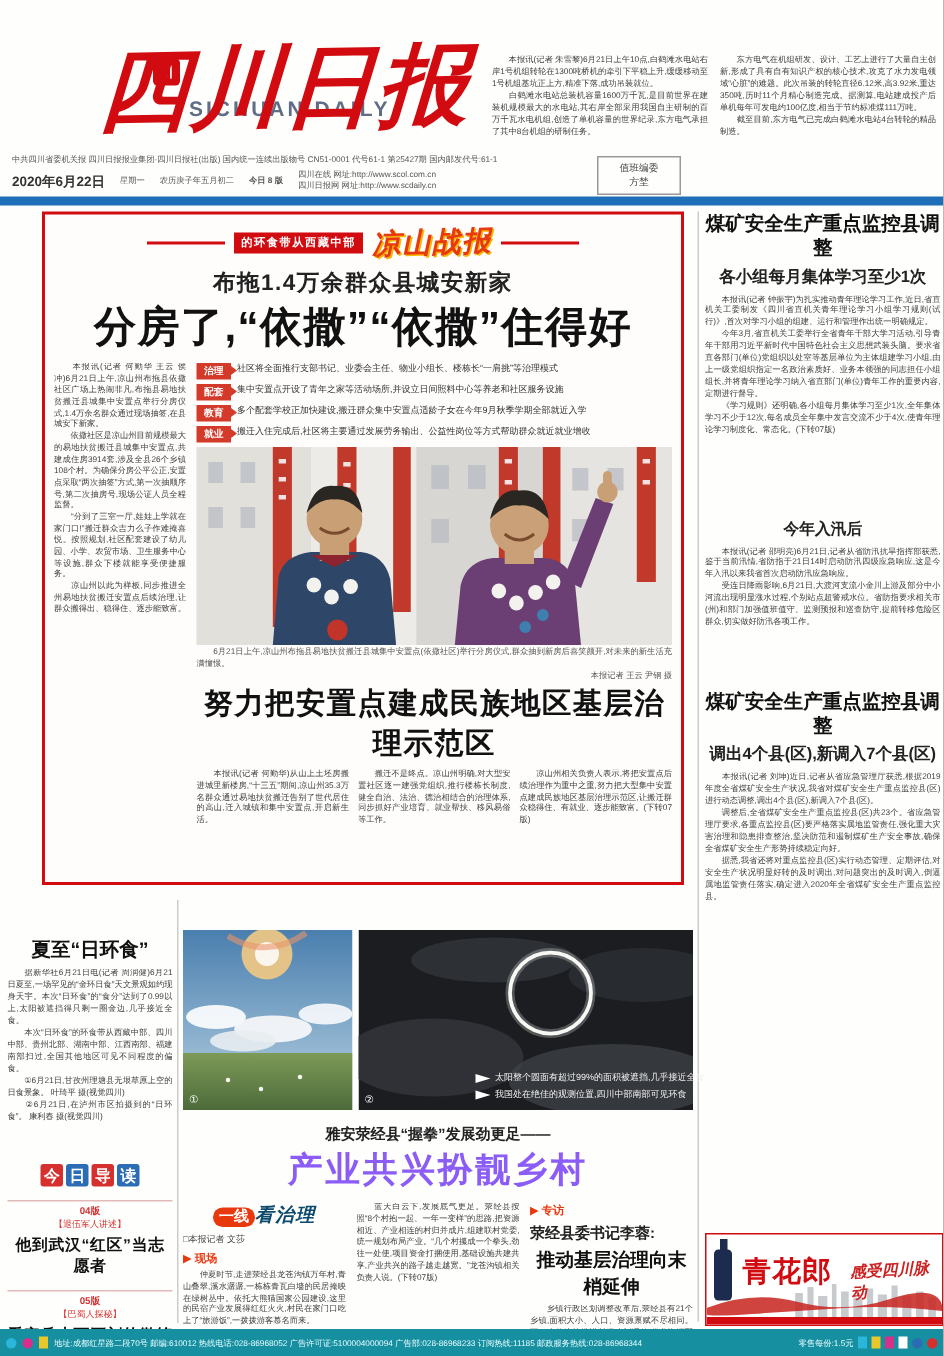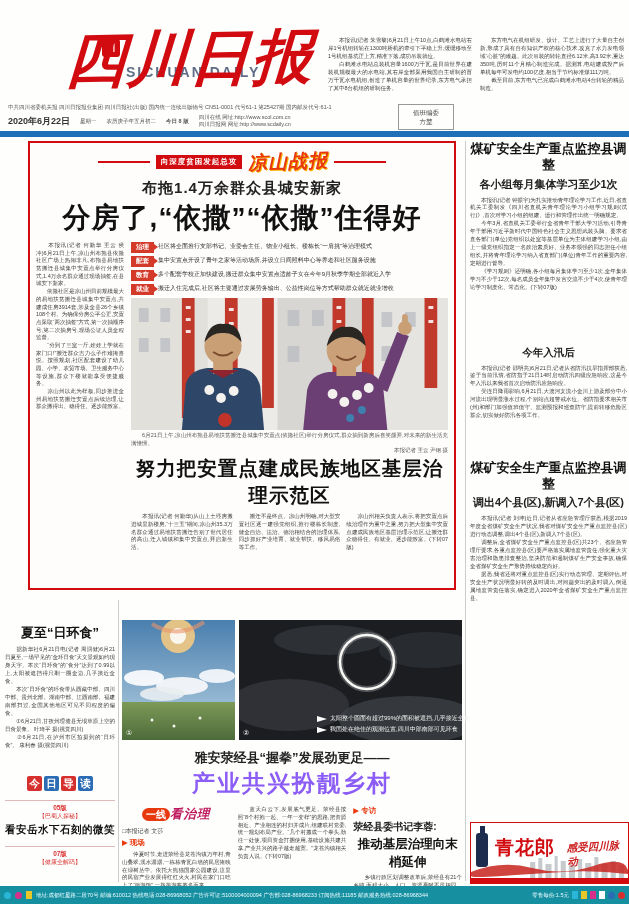--- a/index.html
+++ b/index.html
@@ -87,27 +87,27 @@
   
   .bm{left:122px;top:620px;width:340px;}
   .photos{display:flex;gap:4px;}
   .ph-left{position:relative;width:113px;height:120px;}
   .ph-right{position:relative;flex:1;height:120px;}
   .ph-label{position:absolute;left:4px;bottom:3px;color:#fff;font-size:7px;}
   .ecl-caps{position:absolute;left:78px;bottom:6px;}
   .ecl-cap{display:flex;align-items:center;gap:3px;margin-top:2px;}
   .ecl-arrow{width:0;height:0;border-left:10px solid #fff;border-top:3.5px solid transparent;border-bottom:3.5px solid transparent;flex:none;}
   .ecl-txt{color:#f2f2f2;font-size:6px;white-space:nowrap;}
-  .bm-kicker{font-size:13px;margin-top:9px;}
+  .bm-kicker{font-size:10px;margin-top:9px;}
   .bm-headline{font-size:23px;color:#8b5cf6;letter-spacing:2px;margin-top:1px;}
   .bm-cols{display:flex;gap:7px;margin-top:7px;}
   .bm-cols .c{flex:1;font-size:5.5px;line-height:1.42;height:92px;overflow:hidden;}
   .yx-logo{text-align:center;margin-bottom:3px;}
   .yx-pill{background:#e8380d;color:#fff;font-weight:900;font-size:10px;padding:1px 4px;border-radius:8px;}
-  .yx-rest{color:#be185d;font-weight:900;font-style:italic;font-size:12.5px;letter-spacing:1px;}
+  .yx-rest{color:#0c4a6e;font-weight:900;font-style:italic;font-size:12.5px;letter-spacing:1px;}
   .byline{font-size:6px;color:#444;margin:3px 0;}
   .ptag{color:#e8380d;font-weight:bold;font-size:7.5px;margin-bottom:2px;}
   .iv-kicker{font-size:10px;font-weight:bold;color:#222;margin-top:3px;}
   .iv-headline{text-align:center;font-size:12.5px;font-weight:bold;color:#111;margin:2px 0 3px;}
   
   .footer{left:0;top:886px;width:629px;height:18px;background:#1690a1;display:flex;align-items:center;gap:4px;padding:0 4px;box-sizing:border-box;}
   .dot{width:7px;height:7px;border-radius:50%;flex:none;}
   .sq{width:6px;height:8px;flex:none;}
   .foot-txt{color:#eafcff;font-size:5.5px;white-space:nowrap;overflow:hidden;}
   .foot-right{margin-left:auto;display:flex;align-items:center;gap:3px;}
@@ -150,21 +150,21 @@
       <div class="c body-txt">　　本报讯(记者 朱雪黎)6月21日上午10点,白鹤滩水电站右岸1号机组转轮在1300吨桥机的牵引下平稳上升,缓缓移动至1号机组基坑正上方,精准下落,成功吊装就位。
 　　白鹤滩水电站总装机容量1600万千瓦,是目前世界在建装机规模最大的水电站,其右岸全部采用我国自主研制的百万千瓦水电机组,创造了单机容量的世界纪录,东方电气承担了其中8台机组的研制任务。</div>
       <div class="c body-txt">　　东方电气在机组研发、设计、工艺上进行了大量自主创新,形成了具有自有知识产权的核心技术,攻克了水力发电领域“心脏”的难题。此次吊装的转轮直径6.12米,高3.92米,重达350吨,历时11个月精心制造完成。据测算,电站建成投产后单机每年可发电约100亿度,相当于节约标准煤111万吨。
 　　截至目前,东方电气已完成白鹤滩水电站4台转轮的精品制造。</div>
     </div>
   </div>
 
   <div class="abs lead-box">
     <div class="badge-row">
       <span class="badge-line"></span>
-      <span class="badge-label">向深度贫困发起总攻</span>
+      <span class="badge-label">的环食带从西藏中部</span>
       <span class="badge-brand">凉山战报</span>
       <span class="badge-line"></span>
     </div>
     <div class="ctr bold lead-kicker">布拖1.4万余群众县城安新家</div>
     <div class="ctr bold lead-headline">分房了,“依撒”“依撒”住得好</div>
 
     <div class="lead-flex">
       <div class="lead-left body-txt">　　本报讯(记者 何勤华 王云 侯冲)6月21日上午,凉山州布拖县依撒社区广场上热闹非凡,布拖县易地扶贫搬迁县城集中安置点举行分房仪式,1.4万余名群众通过现场抽签,在县城安下新家。
 　　依撒社区是凉山州目前规模最大的易地扶贫搬迁县城集中安置点,共建成住房3914套,涉及全县26个乡镇108个村。为确保分房公平公正,安置点采取“两次抽签”方式,第一次抽顺序号,第二次抽房号,现场公证人员全程监督。
 　　“分到了三室一厅,娃娃上学就在家门口!”搬迁群众吉力么子作难掩喜悦。按照规划,社区配套建设了幼儿园、小学、农贸市场、卫生服务中心等设施,群众下楼就能享受便捷服务。
@@ -328,20 +328,26 @@
 　　①6月21日,甘孜州理塘县无垠草原上空的日食景象。  叶琦平 摄(视觉四川)
 　　②6月21日,在泸州市区拍摄到的“日环食”。  康利春 摄(视觉四川)</div>
 
     <div class="guide-tiles">
       <span class="tile r">今</span>
       <span class="tile b">日</span>
       <span class="tile r">导</span>
       <span class="tile b">读</span>
     </div>
 
+    <div class="guide-item">
+      <div class="guide-sep"><span class="guide-page">04版</span></div>
+      <div class="guide-arrow">▼</div>
+      <div class="guide-tag">【退伍军人讲述】</div>
+      <div class="guide-title">他到武汉“红区”当志愿者</div>
+    </div>
     <div class="guide-item">
       <div class="guide-sep"><span class="guide-page">05版</span></div>
       <div class="guide-arrow">▼</div>
       <div class="guide-tag">【巴蜀人探秘】</div>
       <div class="guide-title">看安岳水下石刻的微笑</div>
     </div>
     <div class="guide-item">
       <div class="guide-sep"><span class="guide-page">07版</span></div>
       <div class="guide-arrow">▼</div>
       <div class="guide-tag">【健康全解码】</div>

